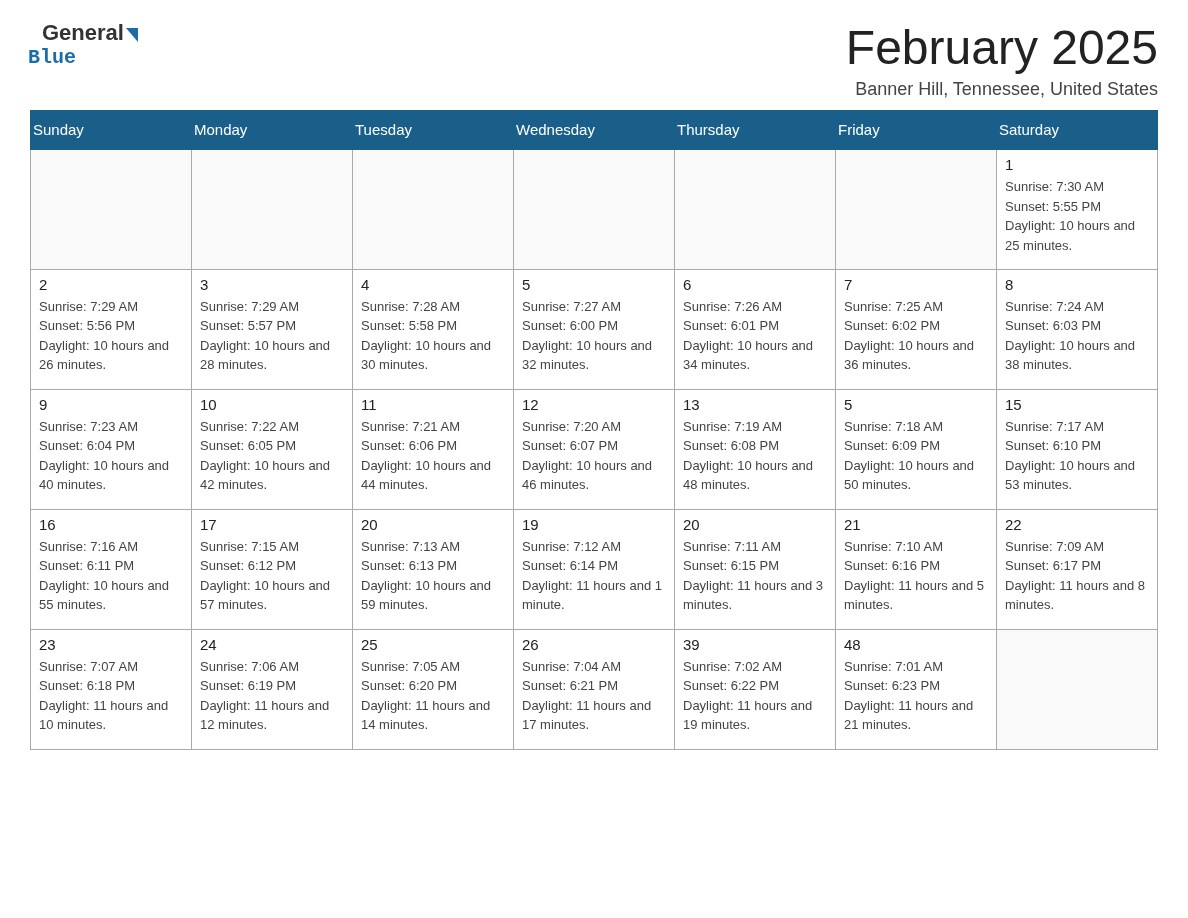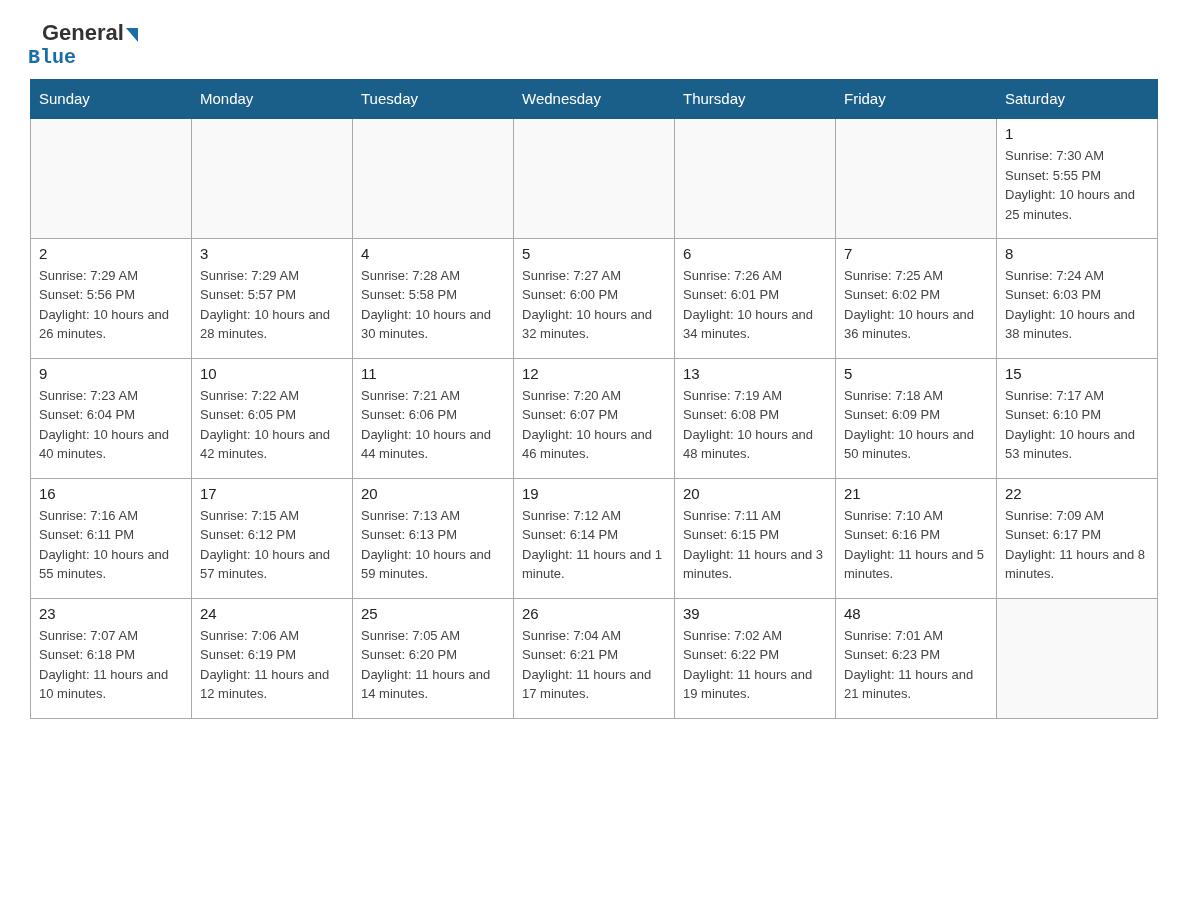--- a/index.html
+++ b/index.html
@@ -61,21 +61,21 @@
       margin-top: 4px;
     }
     .calendar {
       width: 100%;
       border-collapse: collapse;
       margin-top: 10px;
     }
     .calendar thead tr th {
       background-color: #1a5f8a;
       color: #fff;
-      padding: 10px 8px;
+      padding: 10px 2px;
       font-size: 15px;
       font-weight: normal;
       text-align: left;
       border: 1px solid #1a5f8a;
     }
     .calendar tbody tr td {
       vertical-align: top;
       border: 1px solid #aaa;
       padding: 6px 8px;
       font-size: 12.5px;
@@ -109,20 +109,24 @@
 </head>
 <body>
 
 <div class="header">
   <div class="logo">
     <div class="logo-top">
       <span class="logo-general">General</span>
       <div class="logo-arrow"></div>
     </div>
     <span class="logo-blue">Blue</span>
+  </div>
+  <div class="title-block">
+    <div class="month-title">February 2025</div>
+    <div class="location">Banner Hill, Tennessee, United States</div>
   </div>
 </div>
 
 <table class="calendar">
   <thead>
     <tr>
     <th>Sunday</th>
         <th>Monday</th>
         <th>Tuesday</th>
         <th>Wednesday</th>

